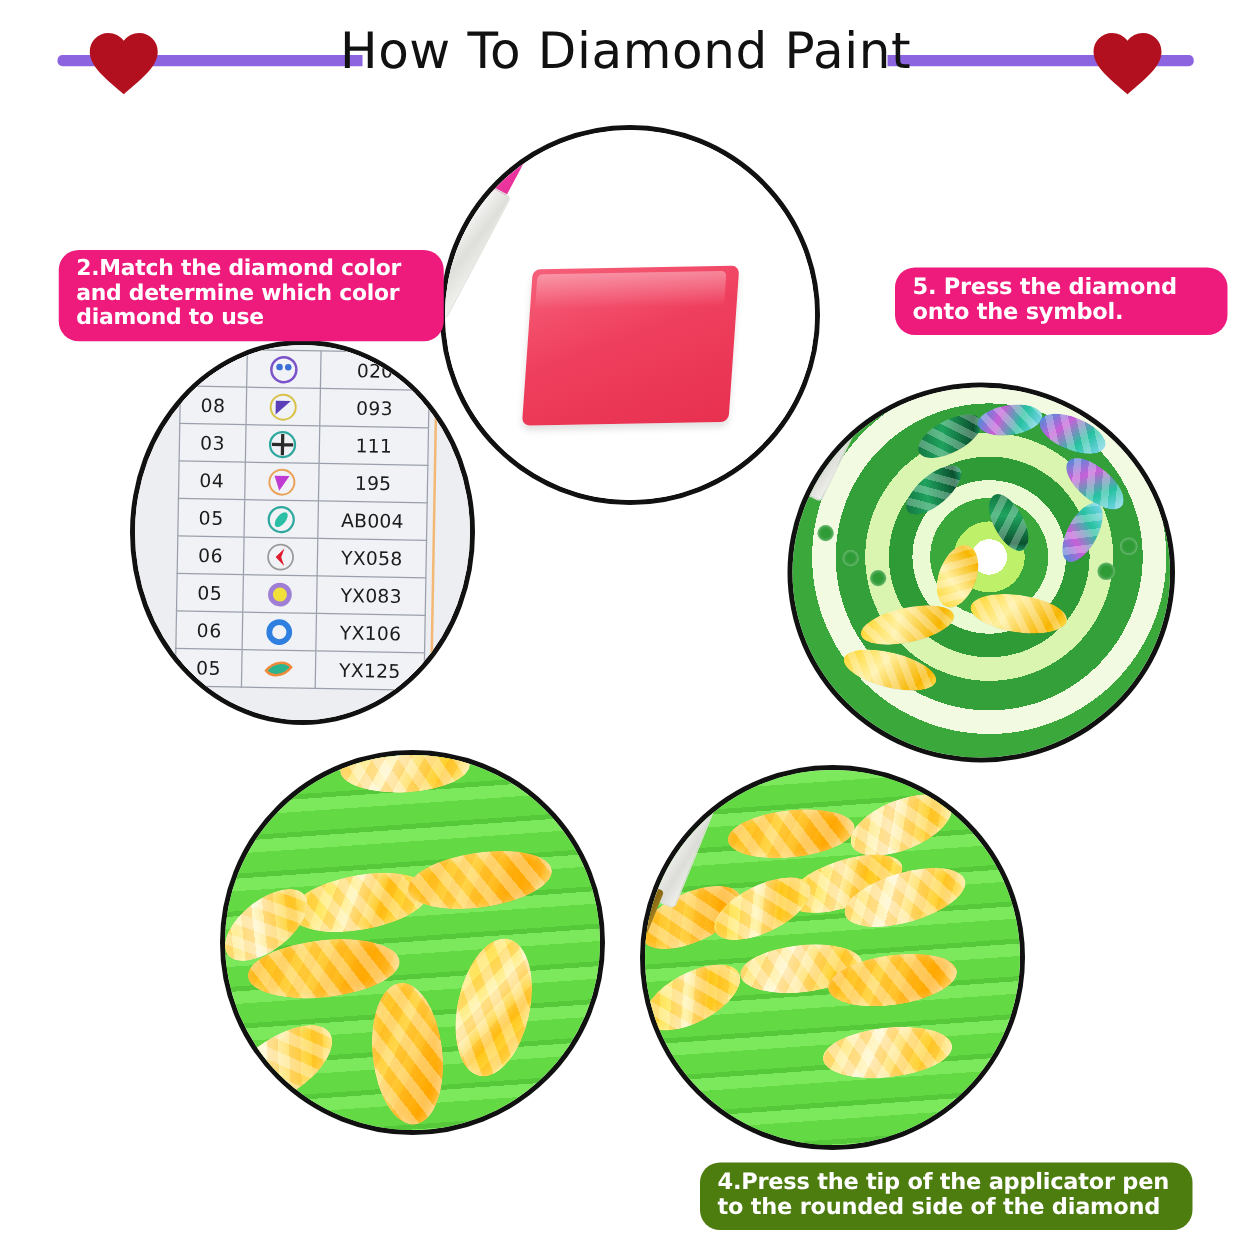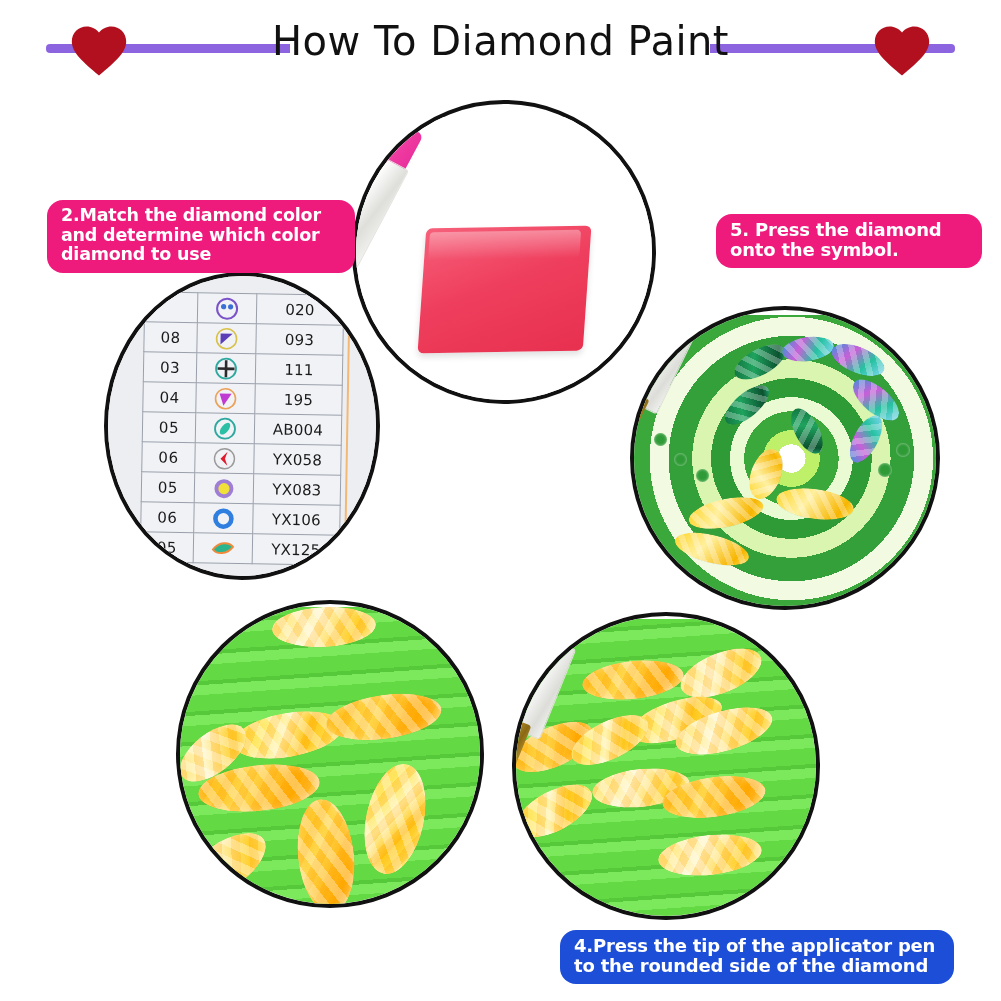--- a/index.html
+++ b/index.html
@@ -62,21 +62,21 @@
     overflow:hidden;
     background:#ffffff;
   }
   #circle-1{left:352px;top:100px;width:296px;height:296px;z-index:12;}
   #circle-2{left:104px;top:272px;width:268px;height:300px;z-index:10;
             border-radius:50%;}
   #circle-5{left:630px;top:306px;width:302px;height:296px;z-index:11;}
   #circle-3{left:176px;top:600px;width:300px;height:300px;z-index:11;}
   #circle-4{left:512px;top:612px;width:300px;height:300px;z-index:12;}
 
-  .inner{position:absolute;left:0;top:13px;width:100%;height:100%;}
+  .inner{position:absolute;left:0;top:0;width:100%;height:100%;}
 
   
   .gel-bg{position:absolute;inset:0;background:#ffffff;}
   .gel-pad{
     position:absolute;left:66px;top:110px;width:165px;height:125px;
     background:linear-gradient(160deg,#f6607a 0%,#ef3f5e 45%,#e8304f 100%);
     border-radius:6px;
     transform:skewX(-5deg) rotate(-1deg);
     box-shadow:0 4px 6px rgba(0,0,0,.12);
   }
@@ -216,21 +216,21 @@
           <path d="M16 29C7 21.5 1 16.3 1 10.3 1 5.6 4.6 2 9.2 2c2.7 0 5.2 1.3 6.8 3.4C17.6 3.3 20.1 2 22.8 2 27.4 2 31 5.6 31 10.3c0 6-6 11.2-15 18.7z" fill="#b3101f"></path>
         </svg>
     </div>
 
     <div class="title-bg"></div>
     <div class="title">How To Diamond Paint</div>
   </div>
 
   <div class="label" id="label-2" style="background:#ee1a7c">2.Match the diamond color and determine which color diamond to use</div>
   <div class="label" id="label-5" style="background:#ee1a7c">5.  Press the diamond onto the symbol.</div>
-  <div class="label" id="label-4" style="background:#1d4ed8">4.Press the tip of the applicator pen to the rounded side of the diamond</div>
+  <div class="label" id="label-4" style="background:#4d7c0f">4.Press the tip of the applicator pen to the rounded side of the diamond</div>
 
   <div class="circle" id="circle-1">
     <div class="inner">
       <div class="gel-bg"></div>
       <div class="gel-pad"></div>
       <div class="pen1">
         <div class="cap"></div>
         <div class="barrel"></div>
 
       </div>

